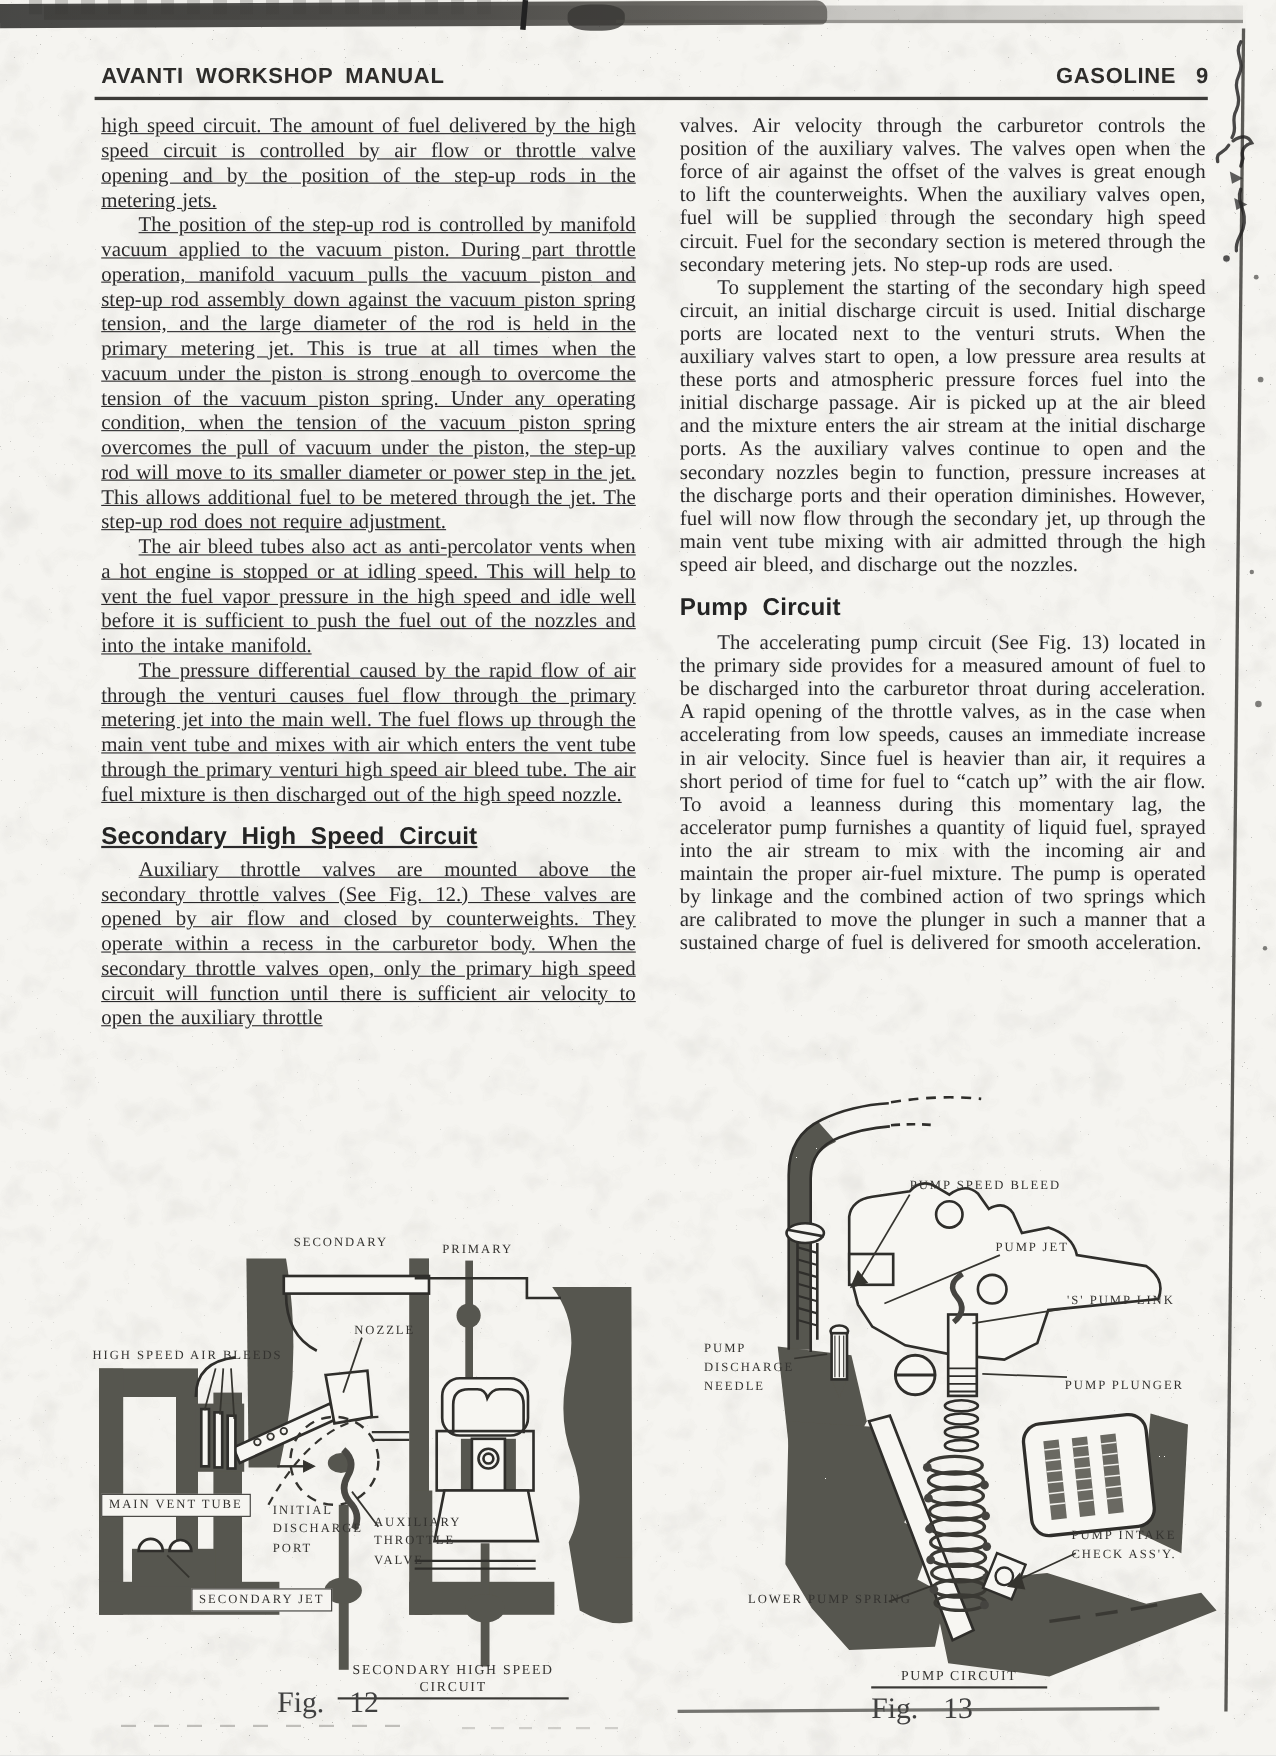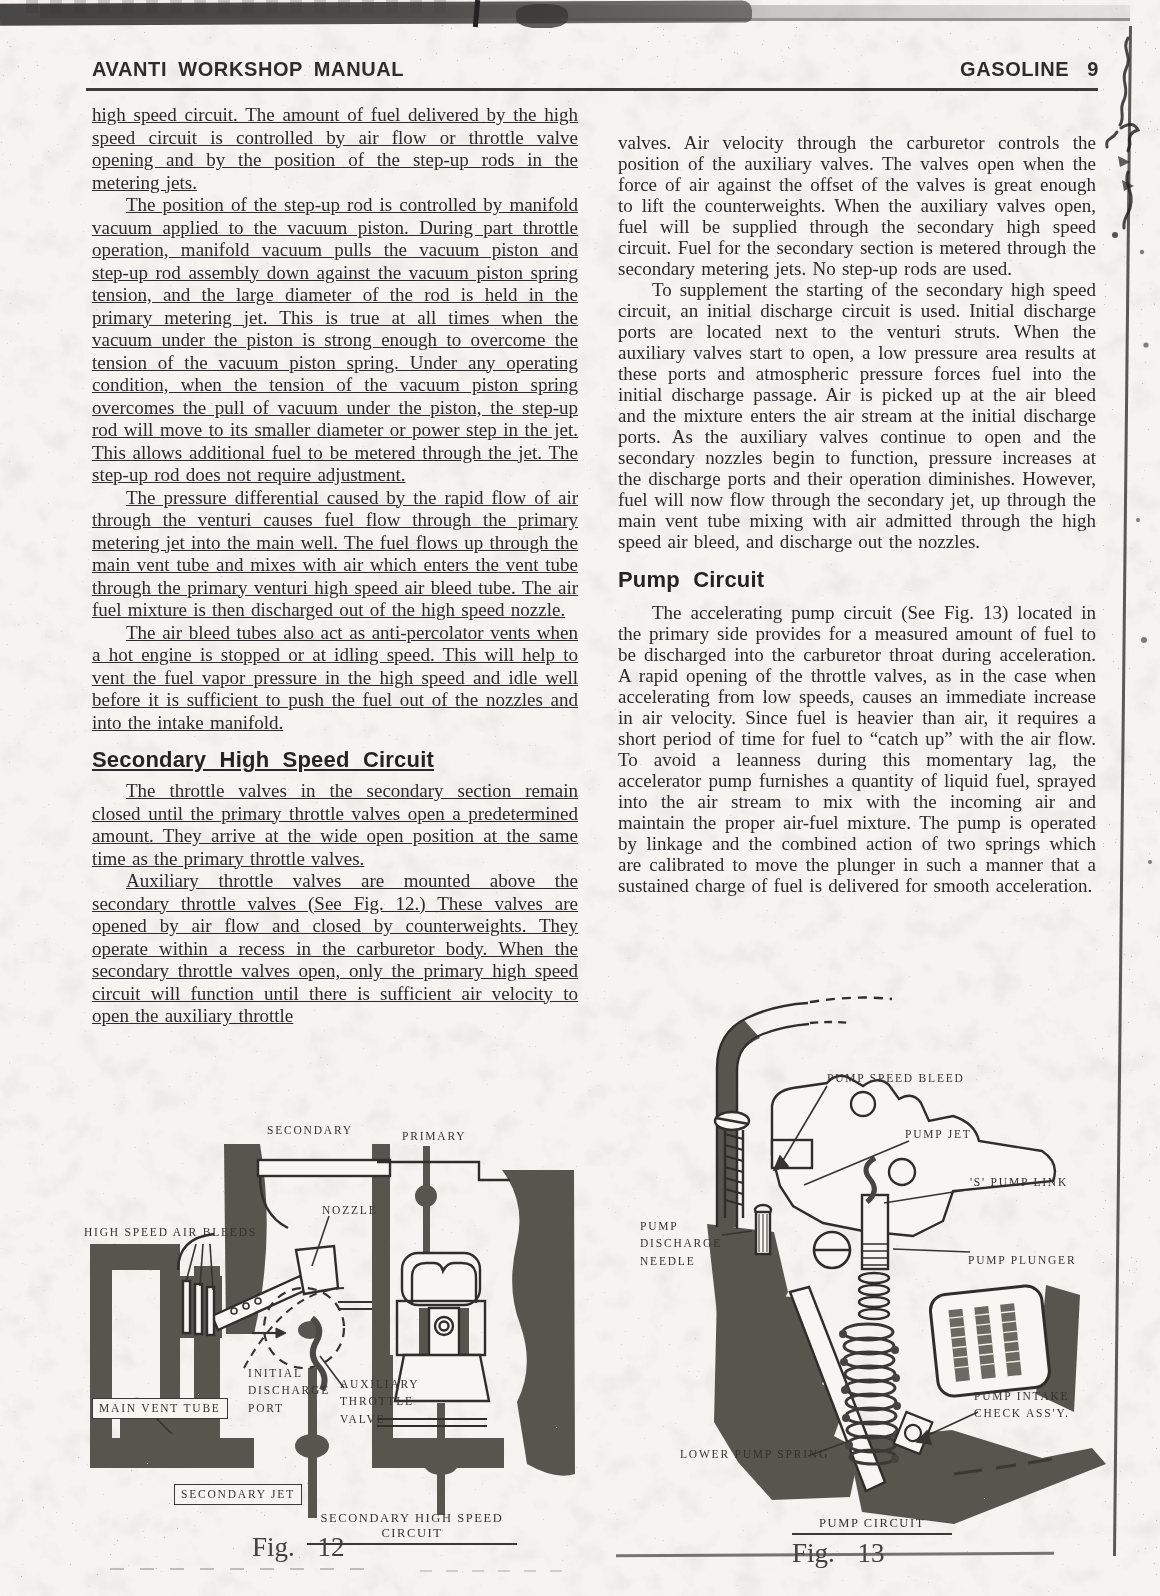--- a/index.html
+++ b/index.html
@@ -10,32 +10,32 @@
             letter-spacing:.6px;word-spacing:5px;color:#2e2d2b;}
   .hdr-right{position:absolute;left:960px;top:58px;width:132px;text-align:right;
              font:bold 20px "Liberation Sans",sans-serif;letter-spacing:.6px;color:#2e2d2b;}
   .hdr-right .pagenum{margin-left:18px;}
   .hdr-rule{position:absolute;left:86px;top:88px;width:1012px;height:3px;background:#3c3b38;}
   
   .col{position:absolute;text-align:justify;color:#2b2a2c;}
   .col p{margin:0;word-spacing:1.5px;}
   .col p.ind{text-indent:34px;}
   .col-left{left:92px;top:104px;width:486px;font-size:19px;line-height:22.5px;text-decoration:underline;}
-  .col-right{left:618px;top:104px;width:478px;font-size:19px;line-height:21px;margin-top:28px;}
+  .col-right{left:618px;top:104px;width:478px;font-size:19px;line-height:21px;}
   .col h2{font:bold 22px/24px "Liberation Sans",sans-serif;color:#242424;
           letter-spacing:.2px;word-spacing:7px;margin:14px 0 8px;text-align:left;}
   .col-right h2{margin:16px 0 10px;}
   
   .fig{position:absolute;}
   .fig12{left:82px;top:1118px;width:500px;height:470px;}
   .fig13{left:622px;top:992px;width:520px;height:600px;}
   .figlbl{position:absolute;font-family:"Liberation Serif",serif;font-size:11.5px;
           letter-spacing:1.8px;line-height:1.5;color:#343330;}
   .figlbl.nowrap{white-space:nowrap;}
-  .figlbl.boxed{border:1.5px solid #3a3936;background:#f6f5f1;padding:1px 6px;margin-top:40px;}
+  .figlbl.boxed{border:1.5px solid #3a3936;background:#f6f5f1;padding:1px 6px;}
   .cap-title{position:absolute;font-size:12.5px;letter-spacing:1.6px;color:#343330;
              border-bottom:2px solid #3a3936;padding-bottom:2px;text-align:center;}
   .fig-cap{position:absolute;font-size:27px;color:#404040;word-spacing:16px;text-align:left;}
   
   .checker{position:absolute;left:26px;top:0;width:430px;height:13px;
            background:repeating-linear-gradient(90deg,#c7c6c2 0 12px,#efeeea 12px 24px);}
   .band1{position:absolute;left:0;top:2px;width:752px;height:22px;opacity:.88;
          background:linear-gradient(90deg,#30302e,#3f3e3b 55%,#56544f 80%,#6b6965);
          border-radius:0 10px 6px 0;transform:rotate(-.25deg);}
   .band2{position:absolute;left:40px;top:5px;width:1090px;height:13px;
@@ -96,24 +96,23 @@
   <div class="band4"></div>
   <div class="tick"></div>
 
   <div class="hdr-left">AVANTI WORKSHOP MANUAL</div>
   <div class="hdr-right"><span>GASOLINE</span><span class="pagenum">9</span></div>
   <div class="hdr-rule"></div>
 
   <section class="col col-left">
     <p>high speed circuit. The amount of fuel delivered by the high speed circuit is controlled by air flow or throttle valve opening and by the position of the step-up rods in the metering jets.</p>
     <p class="ind">The position of the step-up rod is controlled by manifold vacuum applied to the vacuum piston. During part throttle operation, manifold vacuum pulls the vacuum piston and step-up rod assembly down against the vacuum piston spring tension, and the large diameter of the rod is held in the primary metering jet. This is true at all times when the vacuum under the piston is strong enough to overcome the tension of the vacuum piston spring. Under any operating condition, when the tension of the vacuum piston spring overcomes the pull of vacuum under the piston, the step-up rod will move to its smaller diameter or power step in the jet. This allows additional fuel to be metered through the jet. The step-up rod does not require adjustment.</p>
+    <p class="ind">The air bleed tubes also act as anti-percolator vents when a hot engine is stopped or at idling speed. This will help to vent the fuel vapor pressure in the high speed and idle well before it is sufficient to push the fuel out of the nozzles and into the intake manifold.</p>
     <p class="ind">The pressure differential caused by the rapid flow of air through the venturi causes fuel flow through the primary metering jet into the main well. The fuel flows up through the main vent tube and mixes with air which enters the vent tube through the primary venturi high speed air bleed tube. The air fuel mixture is then discharged out of the high speed nozzle.</p>
-    <p class="ind">The air bleed tubes also act as anti-percolator vents when a hot engine is stopped or at idling speed. This will help to vent the fuel vapor pressure in the high speed and idle well before it is sufficient to push the fuel out of the nozzles and into the intake manifold.</p>
     <h2>Secondary High Speed Circuit</h2>
-    <p class="ind">The throttle valves in the secondary section remain closed until the primary throttle valves open a predetermined amount. They arrive at the wide open position at the same time as the primary throttle valves.</p>
     <p class="ind">Auxiliary throttle valves are mounted above the secondary throttle valves (See Fig. 12.) These valves are opened by air flow and closed by counterweights. They operate within a recess in the carburetor body. When the secondary throttle valves open, only the primary high speed circuit will function until there is sufficient air velocity to open the auxiliary throttle</p>
   </section>
 
   <section class="col col-right">
     <p>valves. Air velocity through the carburetor controls the position of the auxiliary valves. The valves open when the force of air against the offset of the valves is great enough to lift the counterweights. When the auxiliary valves open, fuel will be supplied through the secondary high speed circuit. Fuel for the secondary section is metered through the secondary metering jets. No step-up rods are used.</p>
     <p class="ind">To supplement the starting of the secondary high speed circuit, an initial discharge circuit is used. Initial discharge ports are located next to the venturi struts. When the auxiliary valves start to open, a low pressure area results at these ports and atmospheric pressure forces fuel into the initial discharge passage. Air is picked up at the air bleed and the mixture enters the air stream at the initial discharge ports. As the auxiliary valves continue to open and the secondary nozzles begin to function, pressure increases at the discharge ports and their operation diminishes. However, fuel will now flow through the secondary jet, up through the main vent tube mixing with air admitted through the high speed air bleed, and discharge out the nozzles.</p>
     <h2>Pump Circuit</h2>
     <p class="ind">The accelerating pump circuit (See Fig. 13) located in the primary side provides for a measured amount of fuel to be discharged into the carburetor throat during acceleration. A rapid opening of the throttle valves, as in the case when accelerating from low speeds, causes an immediate increase in air velocity. Since fuel is heavier than air, it requires a short period of time for fuel to “catch up” with the air flow. To avoid a leanness during this momentary lag, the accelerator pump furnishes a quantity of liquid fuel, sprayed into the air stream to mix with the incoming air and maintain the proper air-fuel mixture. The pump is operated by linkage and the combined action of two springs which are calibrated to move the plunger in such a manner that a sustained charge of fuel is delivered for smooth acceleration.</p>
   </section>
 

